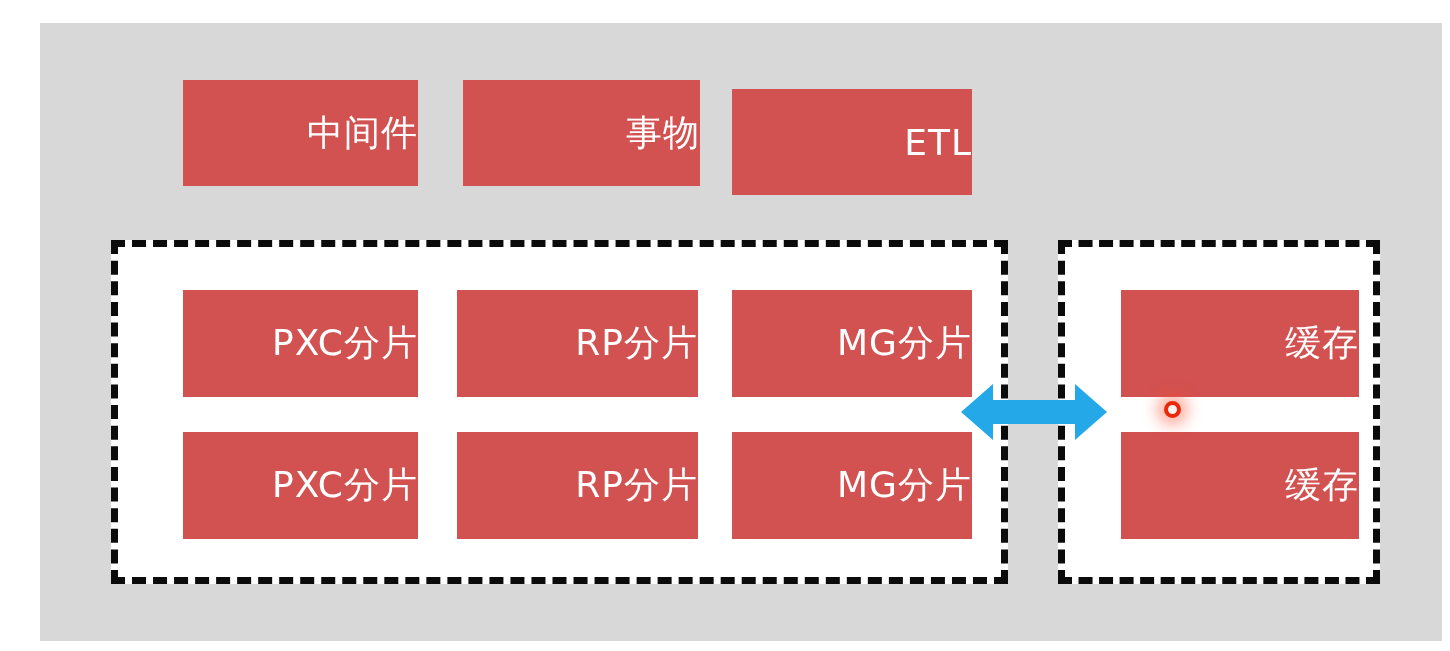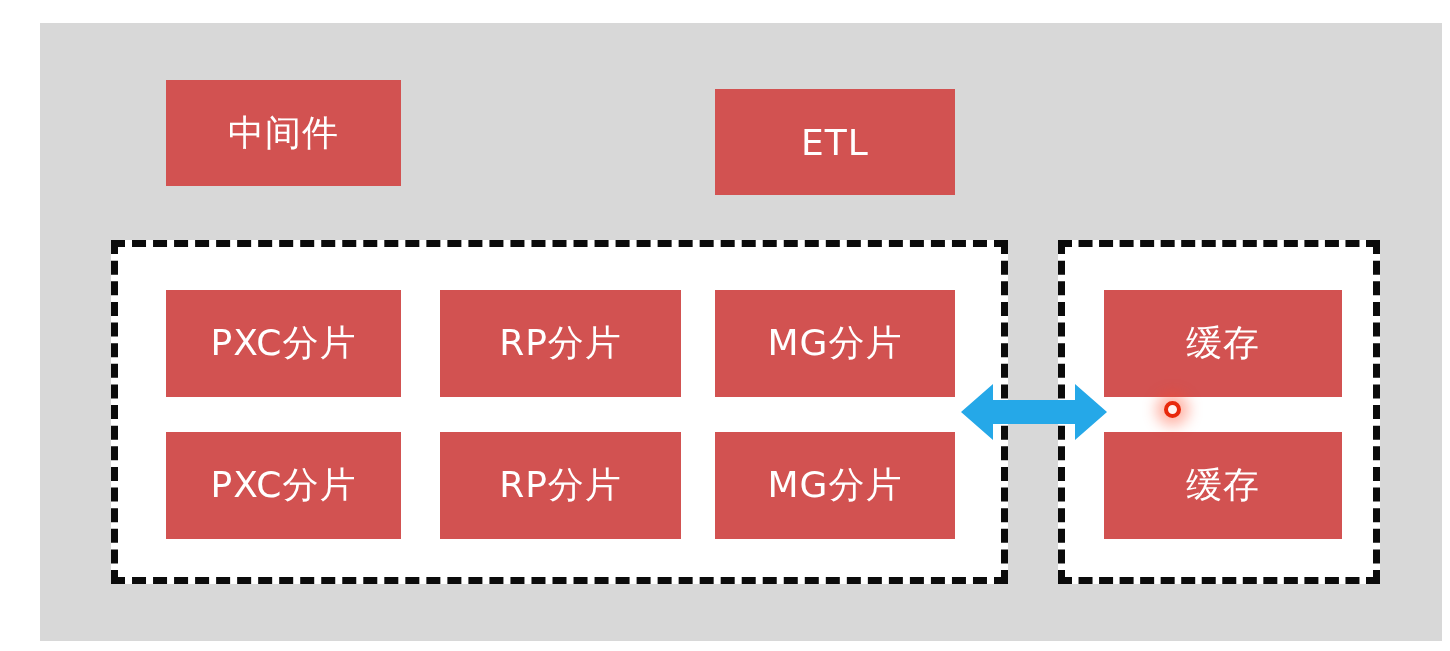--- a/index.html
+++ b/index.html
@@ -22,24 +22,25 @@
     width: 1402px;
     height: 618px;
     background: #d8d8d8;
   }
   .redbox {
     position: absolute;
     background: #d25251;
     color: #ffffff;
     display: flex;
     align-items: center;
-    justify-content: center;
+    justify-content: flex-end;
     font-size: 36px;
     letter-spacing: 1px;
     box-sizing: border-box;
+    margin-left: 17px;
   }
   
   .box-mw  { left: 166px; top: 80px; width: 235px; height: 106px; }
   .box-tx  { left: 446px; top: 80px; width: 237px; height: 106px; }
   .box-etl { left: 715px; top: 89px; width: 240px; height: 106px; }
 
   .dashed-container {
     position: absolute;
     box-sizing: border-box;
     background: #ffffff;
@@ -84,20 +85,23 @@
 </style>
 </head>
 <body>
 
 <div class="canvas">
   <div class="stage"></div>
 
   <div class="redbox box-mw">
     <span>中间件</span>
   </div>
+  <div class="redbox box-tx">
+    <span>事物</span>
+  </div>
   <div class="redbox box-etl">
     <span>ETL</span>
   </div>
 
   <div class="dashed-container shard-container"></div>
 
   <div class="redbox box-r1c1">
     <span>PXC分片</span>
   </div>
   <div class="redbox box-r1c2">

